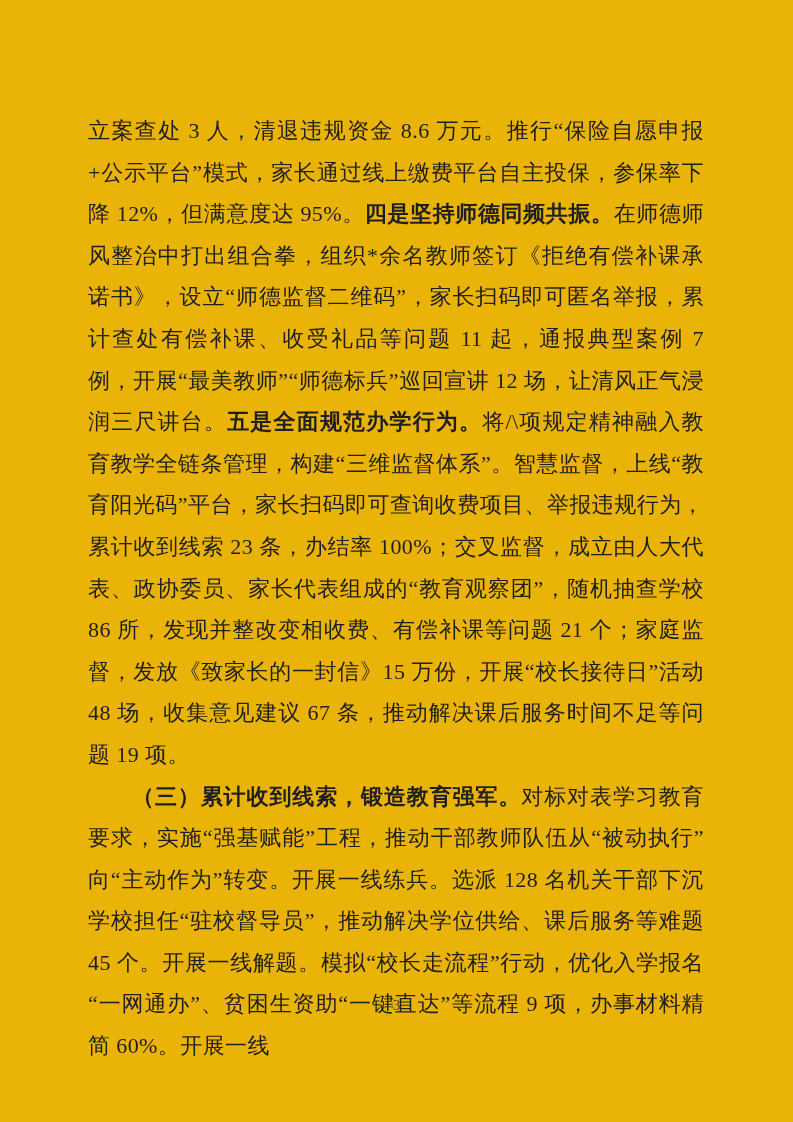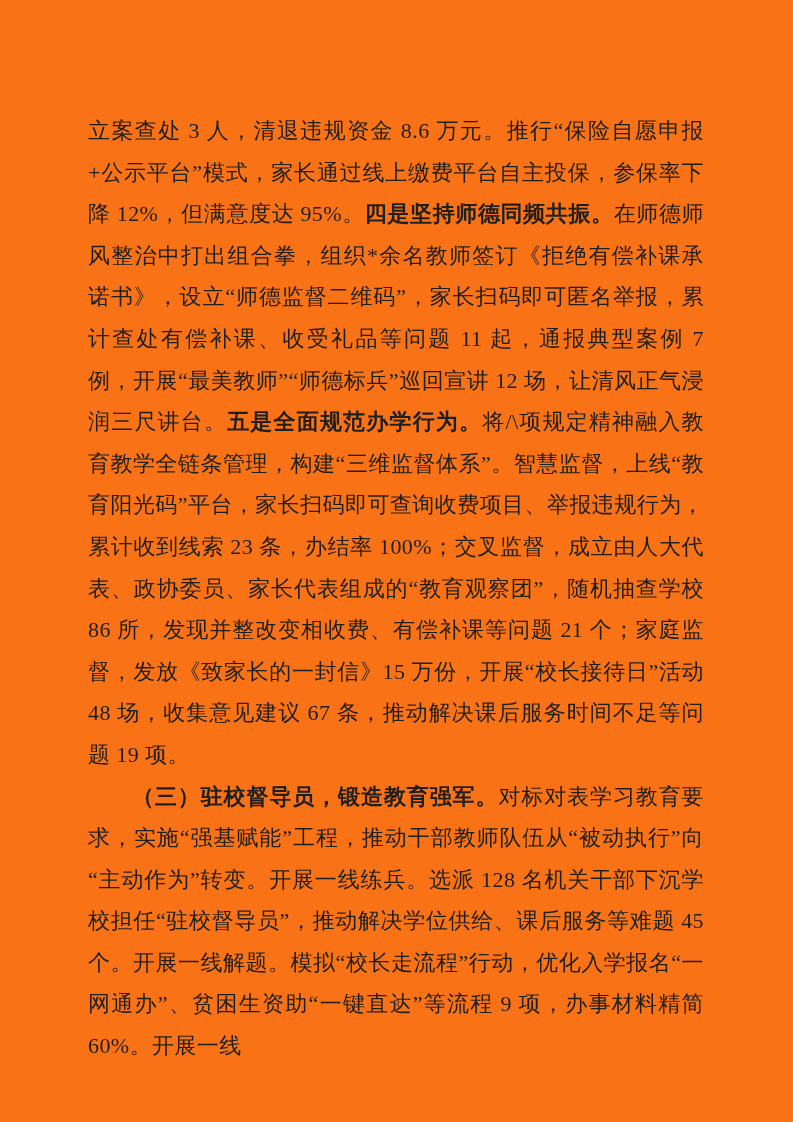--- a/index.html
+++ b/index.html
@@ -4,21 +4,21 @@
 <style>
   html, body {
     margin: 0;
     padding: 0;
     background: #ffffff;
   }
   .page {
     position: relative;
     width: 793px;
     height: 1122px;
-    background: #f97316;
+    background: #eab308;
     overflow: hidden;
     font-family: "Liberation Serif", "DejaVu Serif", serif;
     color: #1f1f1f;
   }
   .doc-body {
     position: absolute;
     left: 88px;
     top: 110px;
     width: 616px;
     font-size: 22px;
@@ -45,16 +45,16 @@
     line-height: 20px;
     color: #3d3d3d;
   }
 </style>
 </head>
 <body>
 
 <main class="page">
   <section class="doc-body" id="doc-body">
       <p class="para"><span class="run">立案查处 3 人，清退违规资金 8.6 万元。推行“保险自愿申报+公示平台”模式，家长通过线上缴费平台自主投保，参保率下降 12%，但满意度达 95%。</span><span class="run bold">四是坚持师德同频共振。</span><span class="run">在师德师风整治中打出组合拳，组织*余名教师签订《拒绝有偿补课承诺书》，设立“师德监督二维码”，家长扫码即可匿名举报，累计查处有偿补课、收受礼品等问题 11 起，通报典型案例 7 例，开展“最美教师”“师德标兵”巡回宣讲 12 场，让清风正气浸润三尺讲台。</span><span class="run bold">五是全面规范办学行为。</span><span class="run">将/\项规定精神融入教育教学全链条管理，构建“三维监督体系”。智慧监督，上线“教育阳光码”平台，家长扫码即可查询收费项目、举报违规行为，累计收到线索 23 条，办结率 100%；交叉监督，成立由人大代表、政协委员、家长代表组成的“教育观察团”，随机抽查学校 86 所，发现并整改变相收费、有偿补课等问题 21 个；家庭监督，发放《致家长的一封信》15 万份，开展“校长接待日”活动 48 场，收集意见建议 67 条，推动解决课后服务时间不足等问题 19 项。</span></p>
-      <p class="para indent"><span class="run bold">（三）驻校督导员，锻造教育强军。</span><span class="run">对标对表学习教育要求，实施“强基赋能”工程，推动干部教师队伍从“被动执行”向“主动作为”转变。开展一线练兵。选派 128 名机关干部下沉学校担任“驻校督导员”，推动解决学位供给、课后服务等难题 45 个。开展一线解题。模拟“校长走流程”行动，优化入学报名“一网通办”、贫困生资助“一键直达”等流程 9 项，办事材料精简 60%。开展一线</span></p>
+      <p class="para indent"><span class="run bold">（三）累计收到线索，锻造教育强军。</span><span class="run">对标对表学习教育要求，实施“强基赋能”工程，推动干部教师队伍从“被动执行”向“主动作为”转变。开展一线练兵。选派 128 名机关干部下沉学校担任“驻校督导员”，推动解决学位供给、课后服务等难题 45 个。开展一线解题。模拟“校长走流程”行动，优化入学报名“一网通办”、贫困生资助“一键直达”等流程 9 项，办事材料精简 60%。开展一线</span></p>
     </section>
   <div class="page-number">3</div>
 </main>
 
 </body></html>

